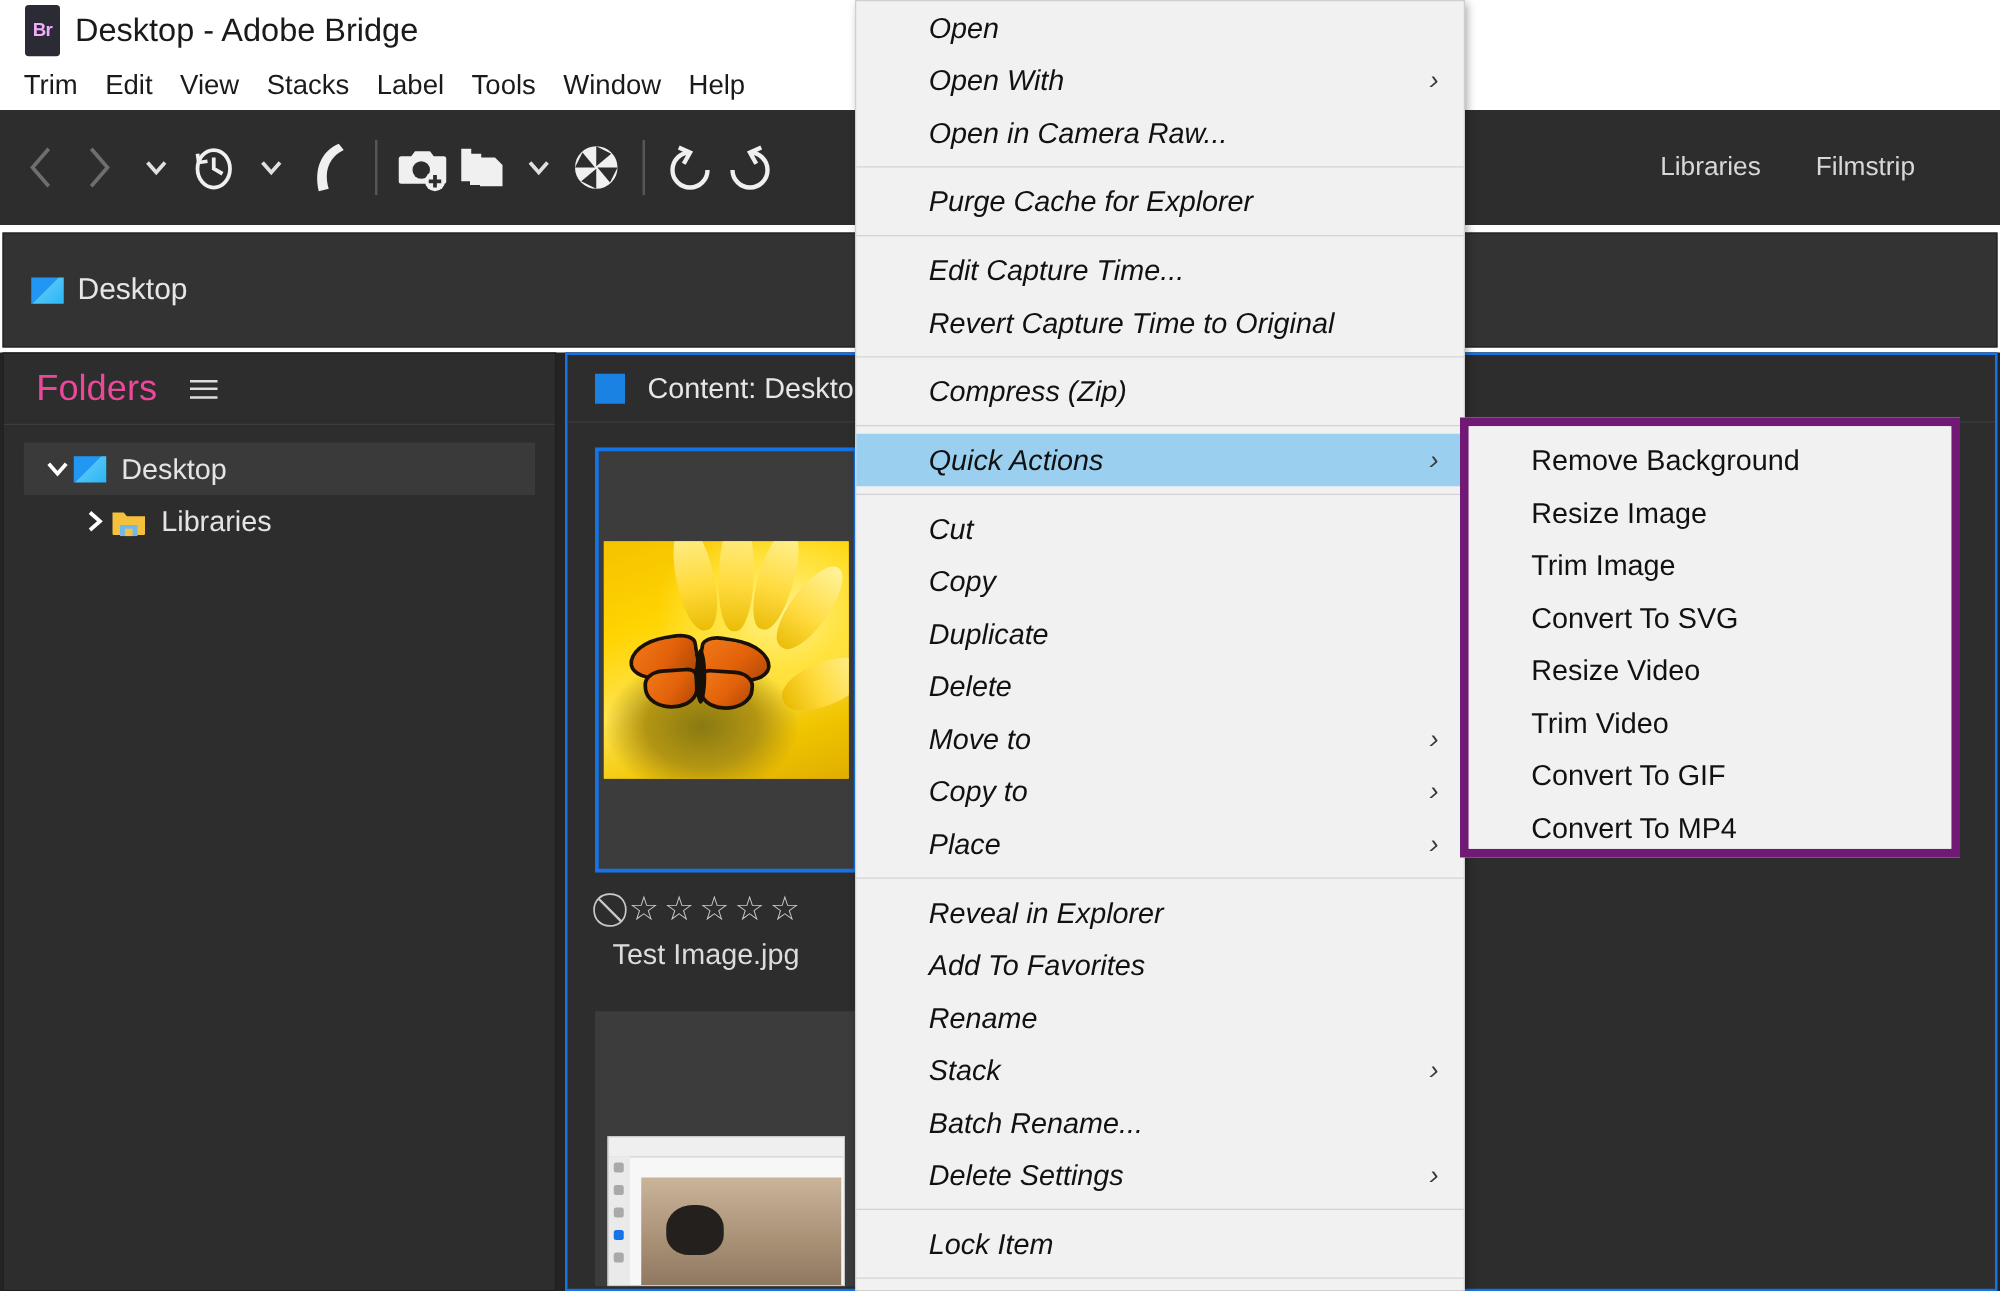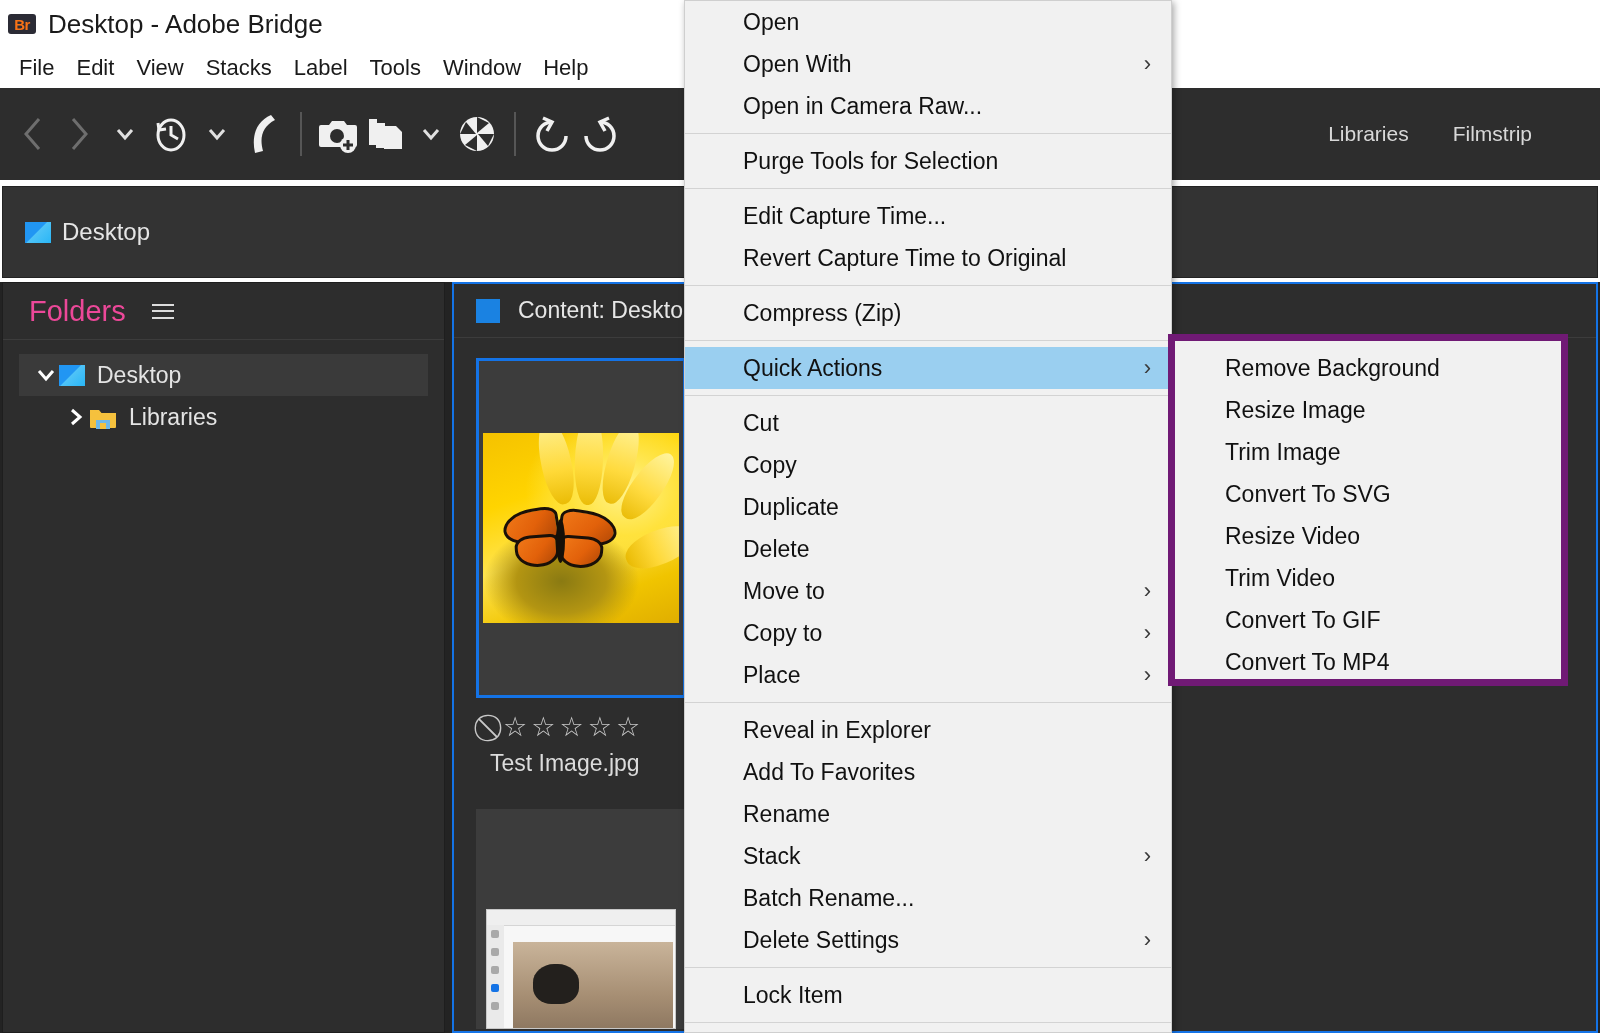--- a/index.html
+++ b/index.html
@@ -19,25 +19,25 @@
   
   #title-bar {
     position: absolute;
     left: 0; top: 0;
     width: 1600px; height: 48px;
     background: #ffffff;
     display: flex;
     align-items: center;
   }
   #app-logo {
-    width: 28px; height: 20px;
-    margin-left: 8px;
+    width: 28px; height: 41px;
+    margin-left: 20px;
     background: #2b2b35;
     border-radius: 3px;
-    color: #f97316;
+    color: #f0abfc;
     font-size: 15px;
     font-weight: bold;
     display: flex;
     align-items: center;
     justify-content: center;
     letter-spacing: -0.5px;
   }
   #title-text {
     margin-left: 12px;
     font-size: 26px;
@@ -347,20 +347,21 @@
   
   #context-menu {
     position: absolute;
     left: 684px; top: 0px;
     width: 488px; height: 1033px;
     background: #f1f1f1;
     border: 1px solid #cfcfcf;
     box-sizing: border-box;
     box-shadow: 2px 2px 7px rgba(0,0,0,.35);
     z-index: 50;
+    font-style: italic;
   }
   .cm-item {
     height: 42px;
     display: flex;
     align-items: center;
     padding: 0 18px 0 58px;
     box-sizing: border-box;
     font-size: 23px;
     color: #111111;
     position: relative;
@@ -411,21 +412,21 @@
 </style>
 </head>
 <body>
 
 <div id="title-bar">
   <div id="app-logo">Br</div>
   <div id="title-text">Desktop - Adobe Bridge</div>
 </div>
 
 <div id="menu-bar">
-  <div class="menu-bar-item">File</div>
+  <div class="menu-bar-item">Trim</div>
   <div class="menu-bar-item">Edit</div>
   <div class="menu-bar-item">View</div>
   <div class="menu-bar-item">Stacks</div>
   <div class="menu-bar-item">Label</div>
   <div class="menu-bar-item">Tools</div>
   <div class="menu-bar-item">Window</div>
   <div class="menu-bar-item">Help</div>
 </div>
 
 <div id="toolbar">
@@ -622,21 +623,21 @@
 
   <div class="cm-item">Open</div>
   <div class="cm-item">
     <span>Open With</span>
     <span class="cm-arrow">›</span>
   </div>
   <div class="cm-item">Open in Camera Raw...</div>
 
   <div class="cm-sep"></div>
 
-  <div class="cm-item">Purge Tools for Selection</div>
+  <div class="cm-item">Purge Cache for Explorer</div>
 
   <div class="cm-sep"></div>
 
   <div class="cm-item">Edit Capture Time...</div>
   <div class="cm-item">Revert Capture Time to Original</div>
 
   <div class="cm-sep"></div>
 
   <div class="cm-item">Compress (Zip)</div>
 

